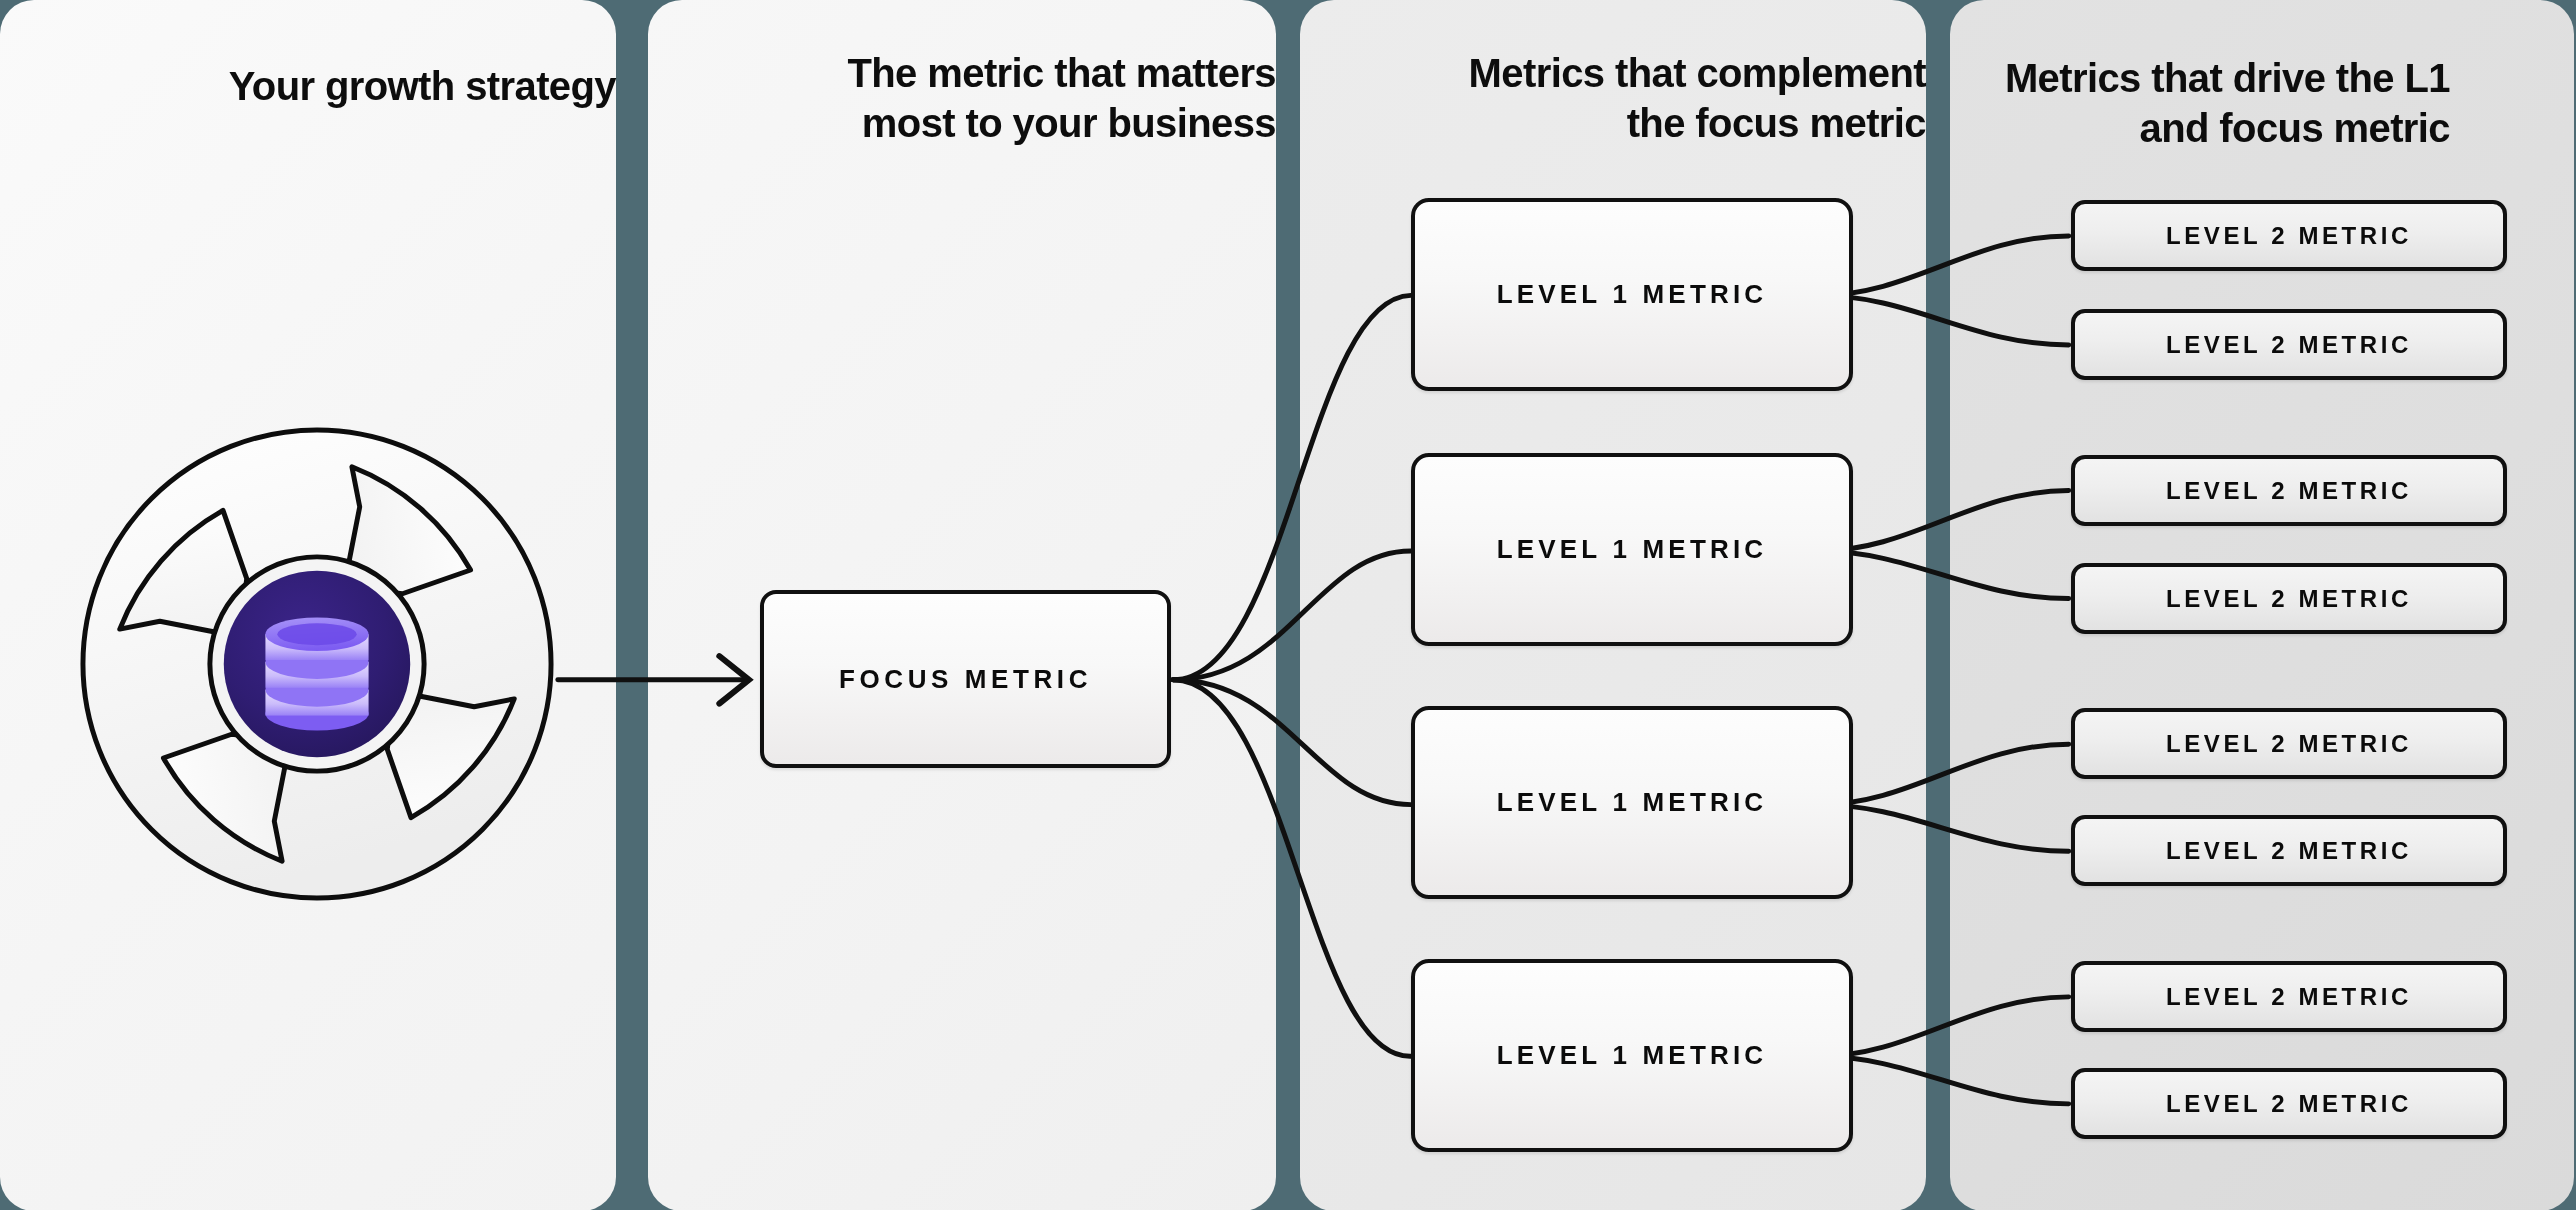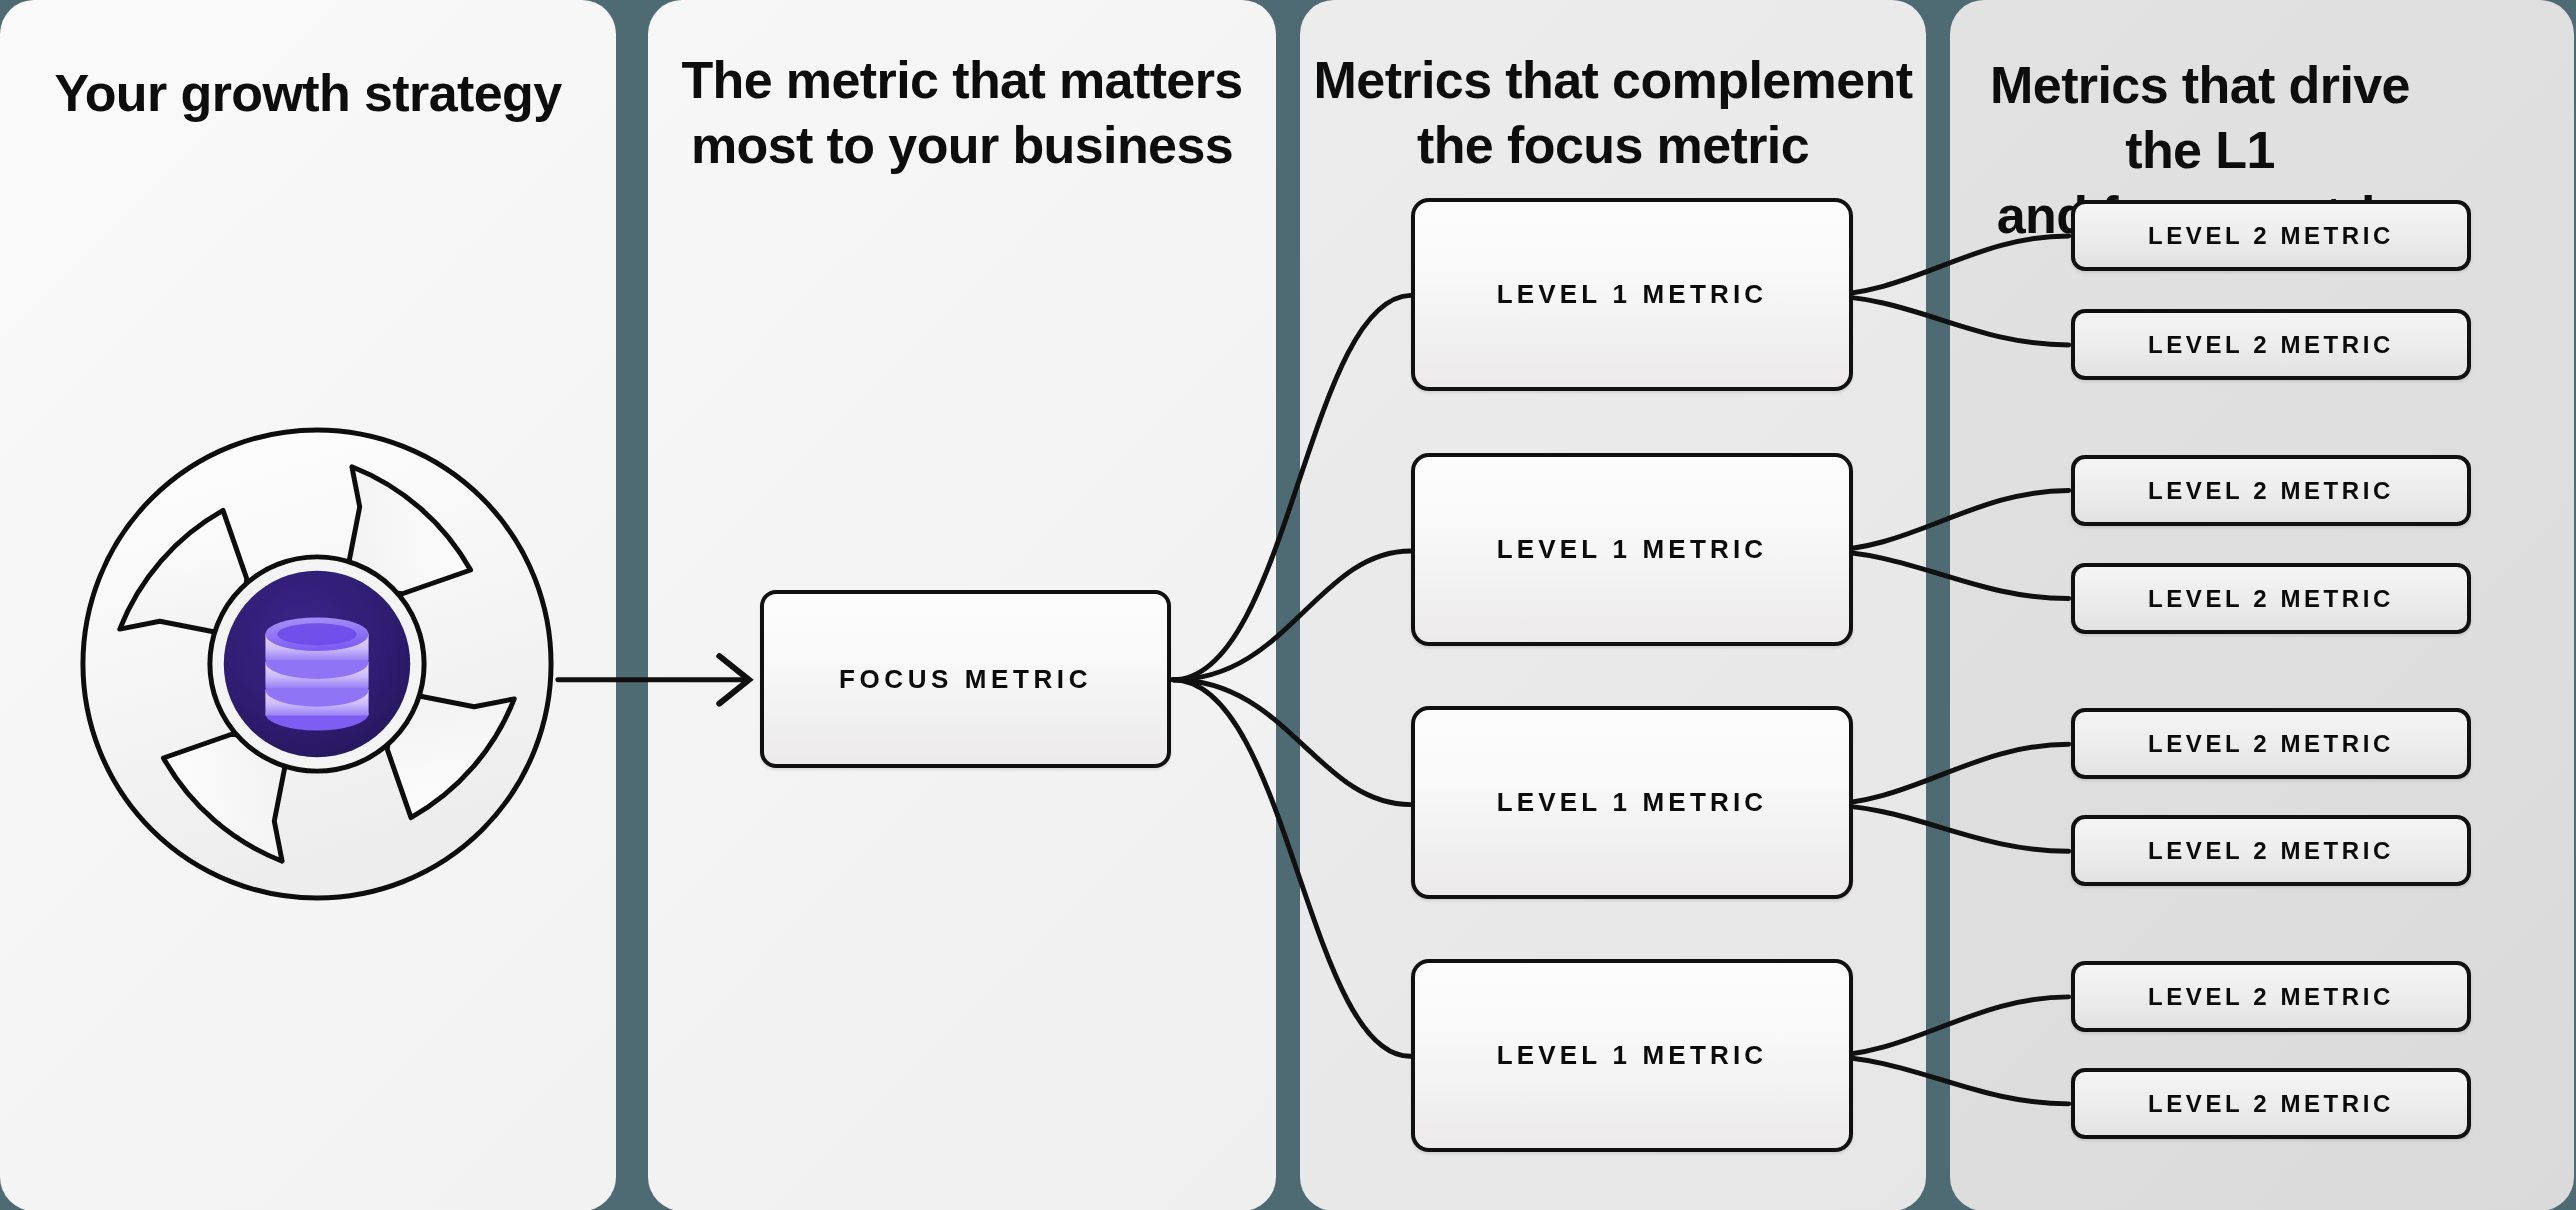--- a/index.html
+++ b/index.html
@@ -12,22 +12,22 @@
 
   
   .panel{position:absolute;top:0;height:1211px;border-radius:34px;}
   .panel.p1{left:0;width:616px;background:linear-gradient(135deg,#fafafa 0%,#f5f5f5 55%,#f2f2f2 100%);}
   .panel.p2{left:648px;width:628px;background:linear-gradient(135deg,#f7f7f7 0%,#f3f3f3 55%,#efefef 100%);}
   .panel.p3{left:1300px;width:626px;background:linear-gradient(135deg,#ececec 0%,#e9e9e9 55%,#e6e6e6 100%);}
   .panel.p4{left:1950px;width:624px;background:linear-gradient(135deg,#e2e2e2 0%,#dedede 55%,#dadada 100%);}
 
   
   .col-head{
-    position:absolute;text-align:center;color:#0d0d0d;
-    font-weight:700;font-size:52px;line-height:1.25;
+    position:absolute;text-align:right;color:#0d0d0d;
+    font-weight:700;font-size:40px;line-height:1.25;
     letter-spacing:-0.6px;white-space:pre-line;
   }
   .col-head.h1{left:0;width:616px;top:61px;}
   .col-head.h2{left:648px;width:628px;top:48px;}
   .col-head.h3{left:1300px;width:626px;top:48px;}
   .col-head.h4{left:1950px;width:500px;top:53px;}
 
   
   #aperture{position:absolute;left:77px;top:424px;width:480px;height:480px;}
 
@@ -49,21 +49,21 @@
   }
   .l1-box{
     left:1411px;width:442px;height:193px;
     font-size:26px;letter-spacing:4.2px;border-radius:18px;
   }
   .l1-box.i0{top:198px;}
   .l1-box.i1{top:453px;}
   .l1-box.i2{top:706px;}
   .l1-box.i3{top:959px;}
   .l2-box{
-    left:2071px;width:400px;height:71px;
+    left:2071px;width:436px;height:71px;
     font-size:24px;letter-spacing:3.6px;border-radius:14px;border-width:4px;
     background:linear-gradient(180deg,#f4f4f4 0%,#eeeeee 45%,#e2e2e2 100%);
   }
   .l2-box.j0{top:200px;}
   .l2-box.j1{top:309px;}
   .l2-box.j2{top:455px;}
   .l2-box.j3{top:563px;}
   .l2-box.j4{top:708px;}
   .l2-box.j5{top:815px;}
   .l2-box.j6{top:961px;}

